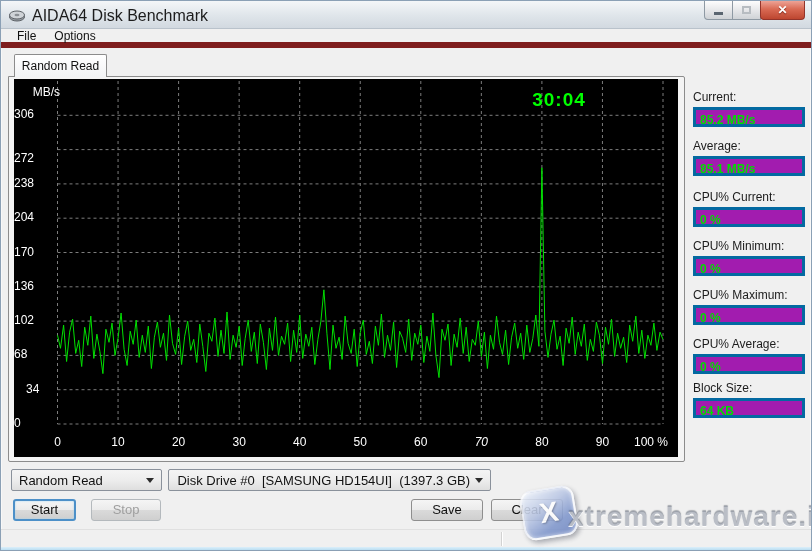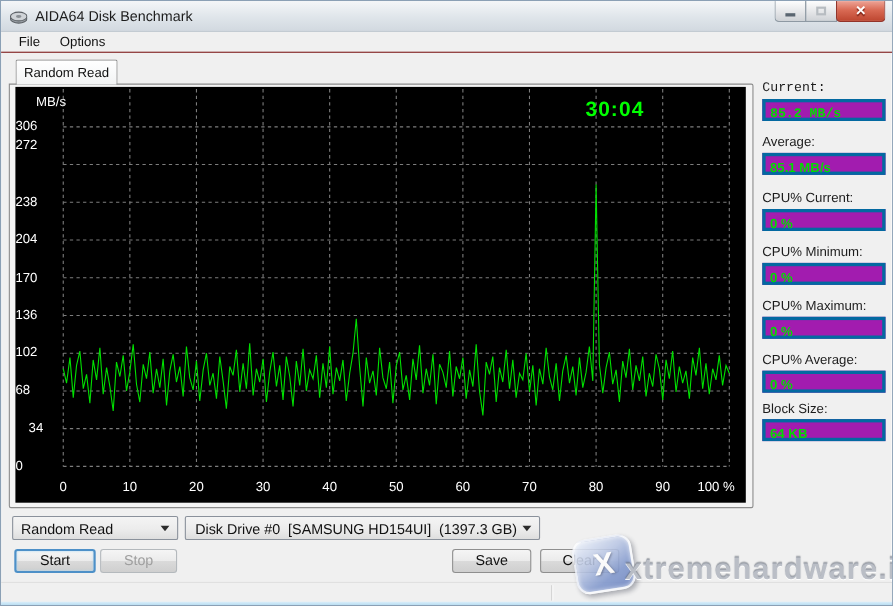--- a/index.html
+++ b/index.html
@@ -10,42 +10,42 @@
     box-shadow: inset 0 0 0 1px rgba(255,255,255,.55);
     overflow:hidden;
   }
   
   .titlebar {
     position:absolute; left:0; top:0; width:100%; height:28px;
     background:linear-gradient(#f4f6f8, #dfe5ea 55%, #d2d9e0);
     border-bottom:1px solid #b9c2cb;
   }
   .app-icon { position:absolute; left:8px; top:7px; width:16px; height:14px; }
-  .title-text { position:absolute; left:31px; top:6px; font-size:13px; color:#1c1c1c; }
+  .title-text { position:absolute; left:31px; top:6px; font-size:16px; color:#1c1c1c; }
   .win-controls { position:absolute; right:6px; top:0; display:flex; }
   .win-btn {
     height:19px; border:1px solid #8e99a3; border-top:none;
     background:linear-gradient(#fdfdfd, #e9eaec 45%, #cfd2d6);
     border-radius:0 0 4px 4px; margin-left:-1px;
     display:flex; align-items:center; justify-content:center;
     font-size:10px; color:#444; cursor:default;
   }
   .win-btn.min { width:29px; border-radius:0 0 0 4px; }
   .win-btn.max { width:29px; border-radius:0; color:#aaa; }
   .min-glyph { width:9px; height:3px; background:#5a6570; margin-top:7px; }
   .max-glyph { width:9px; height:8px; border:2px solid #b7bcc1; }
   .win-btn.close {
     width:45px; border-color:#93342a;
     background:linear-gradient(#eda396, #d96a54 45%, #bd4630);
     color:#fff; font-weight:bold; font-size:12px; text-shadow:0 1px 1px #7e2417;
   }
   
   .menubar {
     position:absolute; left:0; top:28px; width:100%; height:19px;
-    background:#f0f0f0; border-bottom:1px solid #7f1d1d;
+    background:#f0f0f0; border-bottom:6px solid #7f1d1d;
     display:flex; align-items:center; padding-left:7px;
   }
   .menu-item { font-size:12px; color:#111; padding:1px 9px; }
   
   .tab {
     position:absolute; left:13px; top:53px; width:93px; height:23px;
     background:linear-gradient(#ffffff, #f2f3f4);
     border:1px solid #8c8c8c; border-bottom:none; border-radius:2px 2px 0 0;
     font-size:12px; color:#111; display:flex; align-items:center; justify-content:center;
     z-index:2;
@@ -72,21 +72,21 @@
     position:absolute; width:60px; text-align:center;
     color:#fff; font-size:12px; line-height:14px;
   }
   .elapsed {
     position:absolute; left:500px; top:10px; width:90px; text-align:center;
     color:#00ff00; font-size:19px; font-weight:bold; letter-spacing:1px;
   }
   
   .stats { position:absolute; left:692px; top:72px; width:112px; }
   .stat-group { margin-top:12px; }
-  .stat-group:first-child { margin-top:0;font-family:Liberation Mono, monospace; }
+  .stat-group:first-child { margin-top:17px; }
   .stat-group.gap-lg { margin-top:14px; }
   .stat-group.gap-sm { margin-top:7px; }
   .stat-label { font-size:12px; color:#1c1c1c; line-height:15px; margin-bottom:2px; }
   .stat-value {
     height:20px; background:#a21caf; border:3px solid #0369a1;
     color:#00dd00; font-size:12px; font-weight:bold;
     padding:2px 0 0 4px; line-height:16px;
   }
   
   .combo {
@@ -103,21 +103,21 @@
     border-top:5px solid #2c2c2c;
   }
   .combo.bench { left:10px; top:468px; width:151px; }
   .combo.drive { left:167px; top:468px; width:323px;justify-content:flex-end; }
   .btn {
     position:absolute; height:22px; top:498px;
     background:linear-gradient(#f5f5f5, #ebebeb 50%, #dadada 51%, #cfcfcf);
     border:1px solid #8e8e8e; border-radius:3px;
     font-size:13px; color:#111; text-align:center; line-height:20px;
   }
-  .btn.start { left:12px; width:74px; border:2px solid #4d90c8; line-height:18px;
+  .btn.start { left:12px; width:63px; border:2px solid #4d90c8; line-height:18px;
                box-shadow:inset 0 0 2px #9fd3f2; }
   .btn.stop  { left:90px; width:70px; color:#9f9f9f; border-color:#b4b9bd; }
   .btn.save  { left:410px; width:72px; }
   .btn.clear { left:490px; width:72px; }
   
   .statusbar {
     position:absolute; left:0; top:528px; width:100%; height:18px;
     background:#f0f0f0; border-top:1px solid #e0e0e0;
   }
   .status-divider { position:absolute; left:500px; top:2px; width:1px; height:14px;
@@ -199,37 +199,37 @@
           <line x1="43.5" x2="649" y1="242.1" y2="242.1"></line>
           <line x1="43.5" x2="649" y1="276.4" y2="276.4"></line>
           <line x1="43.5" x2="649" y1="310.7" y2="310.7"></line>
           <line x1="43.5" x2="649" y1="345" y2="345"></line>
         </g>
         <polyline points="43.5,256.2 46.5,269.3 49.6,246.1 52.6,282.5 55.6,253.2 58.6,240.1 61.7,274.4 64.7,261.3 67.7,287.5 70.7,248.2 73.8,266.3 76.8,237.1 79.8,279.4 82.9,255.2 85.9,272.4 88.9,294.6 91.9,250.2 95.0,263.3 98.0,244.1 101.0,276.4 104.0,259.3 107.1,234.0 110.1,270.3 113.1,286.5 116.2,252.2 119.2,265.3 122.2,241.1 125.2,278.4 128.3,256.2 131.3,273.4 134.3,247.1 137.4,289.5 140.4,258.2 143.4,243.1 146.4,268.3 149.5,254.2 152.5,281.4 155.5,236.0 158.5,264.3 161.6,275.4 164.6,249.2 167.6,285.5 170.7,257.2 173.7,242.1 176.7,271.4 179.7,260.3 182.8,283.5 185.8,245.1 188.8,267.3 191.8,292.5 194.9,254.2 197.9,262.3 200.9,239.1 204.0,277.4 207.0,251.2 210.0,274.4 213.0,233.0 216.1,280.4 219.1,256.2 222.1,268.3 225.2,247.1 228.2,286.5 231.2,259.3 234.2,241.1 237.3,272.4 240.3,253.2 243.3,284.5 246.3,245.1 249.4,263.3 252.4,290.5 255.4,249.2 258.5,271.4 261.5,238.1 264.5,276.4 267.5,257.2 270.6,265.3 273.6,244.1 276.6,282.5 279.6,251.2 282.7,273.4 285.7,236.0 288.7,279.4 291.8,255.2 294.8,267.3 297.8,248.2 300.8,285.5 303.9,260.3 306.9,242.1 309.9,210.8 312.9,254.2 316.0,290.5 319.0,246.1 322.0,269.3 325.1,258.2 328.1,280.4 331.1,237.1 334.1,264.3 337.2,274.4 340.2,250.2 343.2,287.5 346.3,253.2 349.3,241.1 352.3,275.4 355.3,262.3 358.4,284.5 361.4,247.1 364.4,266.3 367.4,235.0 370.5,278.4 373.5,256.2 376.5,271.4 379.6,243.1 382.6,288.5 385.6,252.2 388.6,259.3 391.7,273.4 394.7,240.1 397.7,281.4 400.7,254.2 403.8,265.3 406.8,246.1 409.8,283.5 412.9,257.2 415.9,272.4 418.9,234.0 421.9,276.4 425.0,298.6 428.0,250.2 431.0,261.3 434.0,245.1 437.1,286.5 440.1,255.2 443.1,268.3 446.2,239.1 449.2,274.4 452.2,248.2 455.2,282.5 458.3,260.3 461.3,266.3 464.3,242.1 467.4,277.4 470.4,253.2 473.4,289.5 476.4,256.2 479.5,270.3 482.5,237.1 485.5,263.3 488.5,275.4 491.6,251.2 494.6,285.5 497.6,258.2 500.7,244.1 503.7,269.3 506.7,254.2 509.7,280.4 512.8,246.1 515.8,273.4 518.8,259.3 521.8,236.0 524.9,267.3 527.9,88.8 530.9,252.2 534.0,278.4 537.0,255.2 540.0,241.1 543.0,270.3 546.1,257.2 549.1,286.5 552.1,249.2 555.1,264.3 558.2,238.1 561.2,275.4 564.2,253.2 567.3,267.3 570.3,245.1 573.3,281.4 576.3,260.3 579.4,272.4 582.4,243.1 585.4,256.2 588.5,284.5 591.5,248.2 594.5,265.3 597.5,240.1 600.6,277.4 603.6,254.2 606.6,269.3 609.6,258.2 612.7,283.5 615.7,246.1 618.7,262.3 621.8,237.1 624.8,274.4 627.8,251.2 630.8,279.4 633.9,256.2 636.9,266.3 639.9,244.1 642.9,271.4 646.0,253.2 649.0,260.3" fill="none" stroke="#00e000" stroke-width="1"></polyline>
       </svg>
     <div class="unit-label">MB/s</div>
     <div class="elapsed">30:04</div>
   <div class="ytick" style="top: 28.3px;">306</div>
-      <div class="ytick" style="top: 45px;">272</div>
+      <div class="ytick" style="top: 72px;">272</div>
       <div class="ytick" style="top: 96.9px;">238</div>
       <div class="ytick" style="top: 131.2px;">204</div>
       <div class="ytick" style="top: 165.5px;">170</div>
       <div class="ytick" style="top: 199.8px;">136</div>
       <div class="ytick" style="top: 234.1px;">102</div>
       <div class="ytick" style="top: 268.4px;">68</div>
       <div class="ytick" style="top: 302.7px; padding-left: 12px;">34</div>
       <div class="ytick" style="top: 337px;">0</div>
       <div class="xtick" style="left: 13.5px; top: 356px;">0</div>
       <div class="xtick" style="left: 74.05px; top: 356px;">10</div>
       <div class="xtick" style="left: 134.6px; top: 356px;">20</div>
       <div class="xtick" style="left: 195.15px; top: 356px;">30</div>
       <div class="xtick" style="left: 255.7px; top: 356px;">40</div>
       <div class="xtick" style="left: 316.25px; top: 356px;">50</div>
       <div class="xtick" style="left: 376.8px; top: 356px;">60</div>
-      <div class="xtick" style="left: 437.35px; top: 356px;">70</div>
+      <div class="xtick" style="left: 437.35px; top: 356px; font-style: italic;">70</div>
       <div class="xtick" style="left: 497.9px; top: 356px;">80</div>
       <div class="xtick" style="left: 558.45px; top: 356px;">90</div>
       <div class="xtick" style="left: 607px; top: 356px;">100 %</div>
     </div>
 
   <div class="stats">
     <div class="stat-group">
       <div class="stat-label">Current:</div>
       <div class="stat-value">85.2 MB/s</div>
     </div>

